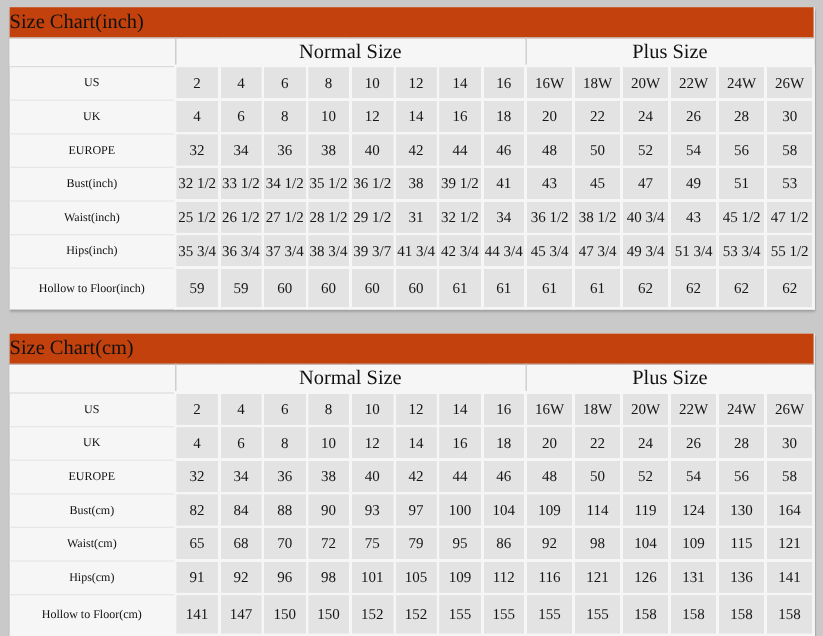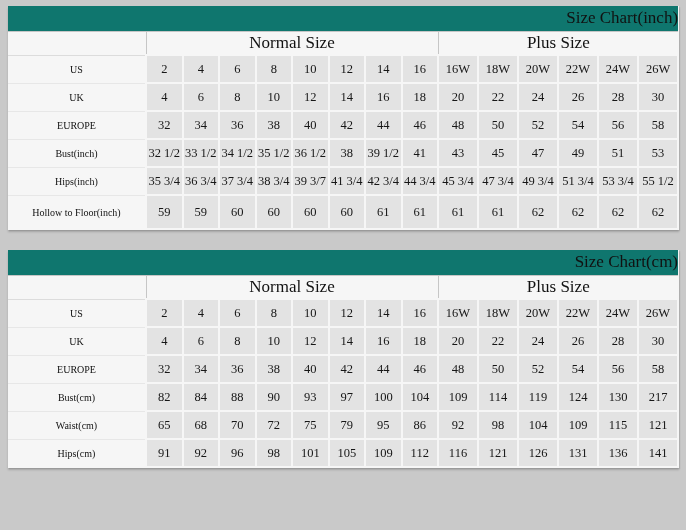--- a/index.html
+++ b/index.html
@@ -26,24 +26,24 @@
   }
   table.size-table.second {
     margin-top: 20px;
   }
   col.col-label  { width: 138px; }
   col.col-normal { width: 36.5px; }
   col.col-plus   { width: 40px; }
 
   td.title-cell {
     height: 22px;
-    text-align: right;
+    text-align: left;
     font-size: 17px;
     color: #111;
-    background: #0f766e;
+    background: #c2410c;
     border-bottom: 1px solid #c6c6c6;
     padding: 1px 0 2px 0;
   }
   tr.group-row td {
     height: 22px;
     text-align: center;
     font-size: 17px;
     color: #111;
     background: #f6f6f6;
     border-bottom: 1px solid #dcdcdc;
@@ -173,20 +173,37 @@
             <td class="size-cell">36 1/2</td>
             <td class="size-cell">38</td>
             <td class="size-cell">39 1/2</td>
             <td class="size-cell">41</td>
             <td class="size-cell">43</td>
             <td class="size-cell">45</td>
             <td class="size-cell">47</td>
             <td class="size-cell">49</td>
             <td class="size-cell">51</td>
             <td class="size-cell">53</td>
+          </tr>
+          <tr>
+            <th class="row-label">Waist(inch)</th>
+            <td class="size-cell">25 1/2</td>
+            <td class="size-cell">26 1/2</td>
+            <td class="size-cell">27 1/2</td>
+            <td class="size-cell">28 1/2</td>
+            <td class="size-cell">29 1/2</td>
+            <td class="size-cell">31</td>
+            <td class="size-cell">32 1/2</td>
+            <td class="size-cell">34</td>
+            <td class="size-cell">36 1/2</td>
+            <td class="size-cell">38 1/2</td>
+            <td class="size-cell">40 3/4</td>
+            <td class="size-cell">43</td>
+            <td class="size-cell">45 1/2</td>
+            <td class="size-cell">47 1/2</td>
           </tr>
           <tr>
             <th class="row-label">Hips(inch)</th>
             <td class="size-cell">35 3/4</td>
             <td class="size-cell">36 3/4</td>
             <td class="size-cell">37 3/4</td>
             <td class="size-cell">38 3/4</td>
             <td class="size-cell">39 3/7</td>
             <td class="size-cell">41 3/4</td>
             <td class="size-cell">42 3/4</td>
@@ -306,21 +323,21 @@
             <td class="size-cell">90</td>
             <td class="size-cell">93</td>
             <td class="size-cell">97</td>
             <td class="size-cell">100</td>
             <td class="size-cell">104</td>
             <td class="size-cell">109</td>
             <td class="size-cell">114</td>
             <td class="size-cell">119</td>
             <td class="size-cell">124</td>
             <td class="size-cell">130</td>
-            <td class="size-cell">217</td>
+            <td class="size-cell">164</td>
           </tr>
           <tr>
             <th class="row-label">Waist(cm)</th>
             <td class="size-cell">65</td>
             <td class="size-cell">68</td>
             <td class="size-cell">70</td>
             <td class="size-cell">72</td>
             <td class="size-cell">75</td>
             <td class="size-cell">79</td>
             <td class="size-cell">95</td>
@@ -342,17 +359,34 @@
             <td class="size-cell">105</td>
             <td class="size-cell">109</td>
             <td class="size-cell">112</td>
             <td class="size-cell">116</td>
             <td class="size-cell">121</td>
             <td class="size-cell">126</td>
             <td class="size-cell">131</td>
             <td class="size-cell">136</td>
             <td class="size-cell">141</td>
           </tr>
+          <tr class="tall">
+            <th class="row-label">Hollow to Floor(cm)</th>
+            <td class="size-cell">141</td>
+            <td class="size-cell">147</td>
+            <td class="size-cell">150</td>
+            <td class="size-cell">150</td>
+            <td class="size-cell">152</td>
+            <td class="size-cell">152</td>
+            <td class="size-cell">155</td>
+            <td class="size-cell">155</td>
+            <td class="size-cell">155</td>
+            <td class="size-cell">155</td>
+            <td class="size-cell">158</td>
+            <td class="size-cell">158</td>
+            <td class="size-cell">158</td>
+            <td class="size-cell">158</td>
+          </tr>
         </tbody>
     </table>
 
   </div>
 </div>
 
 </body></html>

